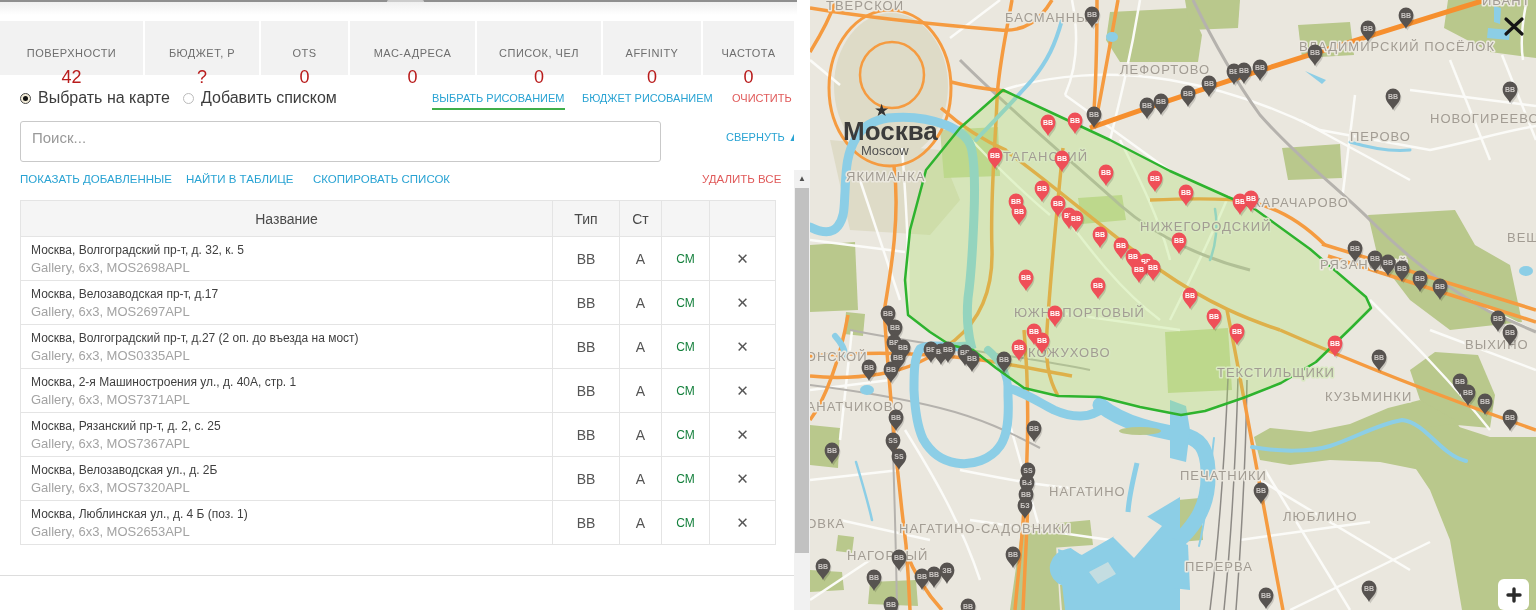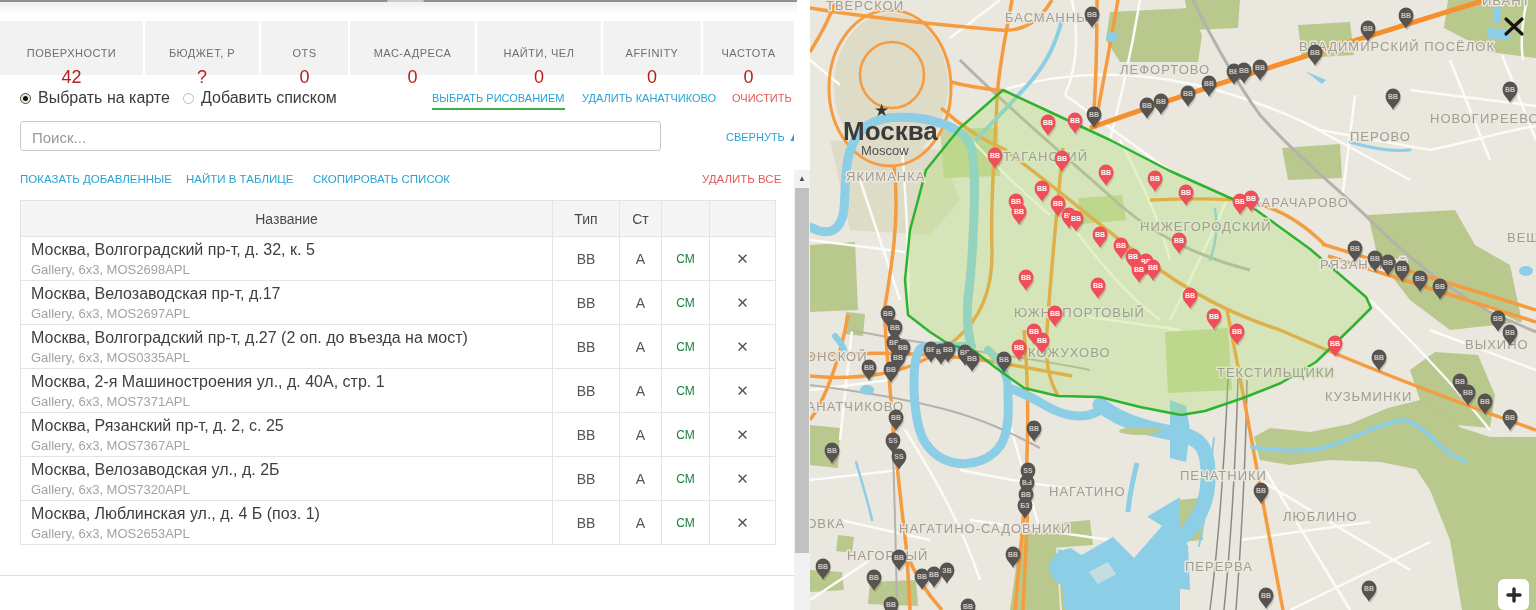--- a/index.html
+++ b/index.html
@@ -16,34 +16,34 @@
 .rad{position:absolute;width:11px;height:11px;border-radius:50%;top:5px}
 .rad1{left:20px;border:1px solid #4a4a4a;background:#f3ecd8}
 .rad1:after{content:"";position:absolute;left:2px;top:2px;width:5px;height:5px;border-radius:50%;background:#111}
 .rad2{left:183px;border:1px solid #bbb;background:#fff}
 .rlab{position:absolute;top:1px;font-size:16px;color:#3c3c3c}
 a{text-decoration:none}
 .blu{color:#29a3d3}
 .red{color:#e05a5a}
 .toplnk{position:absolute;top:4px;font-size:11px;white-space:nowrap}
 #searchrow{position:absolute;left:0;top:121px;width:794px}
-#searchbox{position:absolute;left:20px;top:0;width:641px;height:30px;border:1px solid #c9c9c9;border-radius:3px;background:#fff}
+#searchbox{position:absolute;left:20px;top:0;width:641px;height:41px;border:1px solid #c9c9c9;border-radius:3px;background:#fff}
 #searchbox span{position:absolute;left:11px;top:7px;font-size:15px;color:#999}
 #collapse{position:absolute;left:726px;top:9px;font-size:11px;white-space:nowrap}
 #linkrow{position:absolute;left:0;top:173px;width:794px;font-size:11.5px;white-space:nowrap}
 #table{position:absolute;left:20px;top:200px;width:756px;border:1px solid #e0e0e0;border-collapse:collapse;table-layout:fixed}
 #table td,#table th{border:1px solid #e4e4e4;vertical-align:middle}
 #table th{background:#f5f5f5;height:36px;font-weight:400;font-size:14px;color:#4a4a4a}
 #table td{height:44px}
 .c1{width:532px;padding-left:10px}
 .c2{width:81px;text-align:center;font-size:14px;color:#555}
 .c3{width:42px;text-align:center;font-size:14px;color:#555}
 .c4{width:48px;text-align:center;font-size:12px;color:#15803d}
 .c5{text-align:center}
-.t1{font-size:16px;color:#3f3f3f;margin-bottom:3px}
+.t1{font-size:12px;color:#3f3f3f;margin-bottom:3px}
 .t2{font-size:13px;color:#a3a3a3}
 .xx{font-size:15px;color:#555}
 #tclip{position:absolute;left:0;top:0;width:794px;height:573px;overflow:hidden}
 #botline{position:absolute;left:0;top:575px;width:797px;height:1px;background:#ddd}
 #sbar{position:absolute;left:794px;top:170px;width:16px;height:440px;background:#f1f1f1}
 #sarrow{position:absolute;left:0;top:0;width:16px;height:17px;background:#f1f1f1;text-align:center;font-size:8px;color:#505050;line-height:17px}
 #sthumb{position:absolute;left:1px;top:18px;width:14px;height:365px;background:#c1c1c1}
 #map{position:absolute;left:810px;top:0;width:726px;height:610px}
 .lb{font-size:13px;letter-spacing:1px;fill:#a29c93;paint-order:stroke;stroke-width:3px;stroke-linejoin:round}
 </style></head>
@@ -360,39 +360,39 @@
         </div>
         <div class="scell" style="width:89px">
           <div class="slab">OTS</div>
           <div class="sval">0</div>
         </div>
         <div class="scell" style="width:127px">
           <div class="slab">МАС-АДРЕСА</div>
           <div class="sval">0</div>
         </div>
         <div class="scell" style="width:126px">
-          <div class="slab">НАЙТИ, ЧЕЛ</div>
+          <div class="slab">СПИСОК, ЧЕЛ</div>
           <div class="sval">0</div>
         </div>
         <div class="scell" style="width:100px">
           <div class="slab">AFFINITY</div>
           <div class="sval">0</div>
         </div>
         <div class="scell" style="width:93px">
           <div class="slab">ЧАСТОТА</div>
           <div class="sval">0</div>
         </div>
       </div>
 <div id="radiorow">
 <span class="rad rad1"></span>
         <span class="rlab" style="left:38px">Выбрать на карте</span>
 <span class="rad rad2"></span>
         <span class="rlab" style="left:201px">Добавить списком</span>
 <a class="toplnk blu" style="left:432px;border-bottom:2px solid #3fae49;padding-bottom:4px">ВЫБРАТЬ РИСОВАНИЕМ</a>
-<a class="toplnk blu" style="left:582px">УДАЛИТЬ КАНАТЧИКОВО</a>
+<a class="toplnk blu" style="left:582px">БЮДЖЕТ РИСОВАНИЕМ</a>
 <a class="toplnk red" style="left:732px">ОЧИСТИТЬ</a>
 </div>
 <div id="searchrow">
         <div id="searchbox">
           <span>Поиск...</span>
         </div>
         <a id="collapse" class="blu">СВЕРНУТЬ <span style="font-size:12px">▲</span></a>
       </div>
 <div id="linkrow">
 <a class="blu" style="position:absolute;left:20px">ПОКАЗАТЬ ДОБАВЛЕННЫЕ</a>

